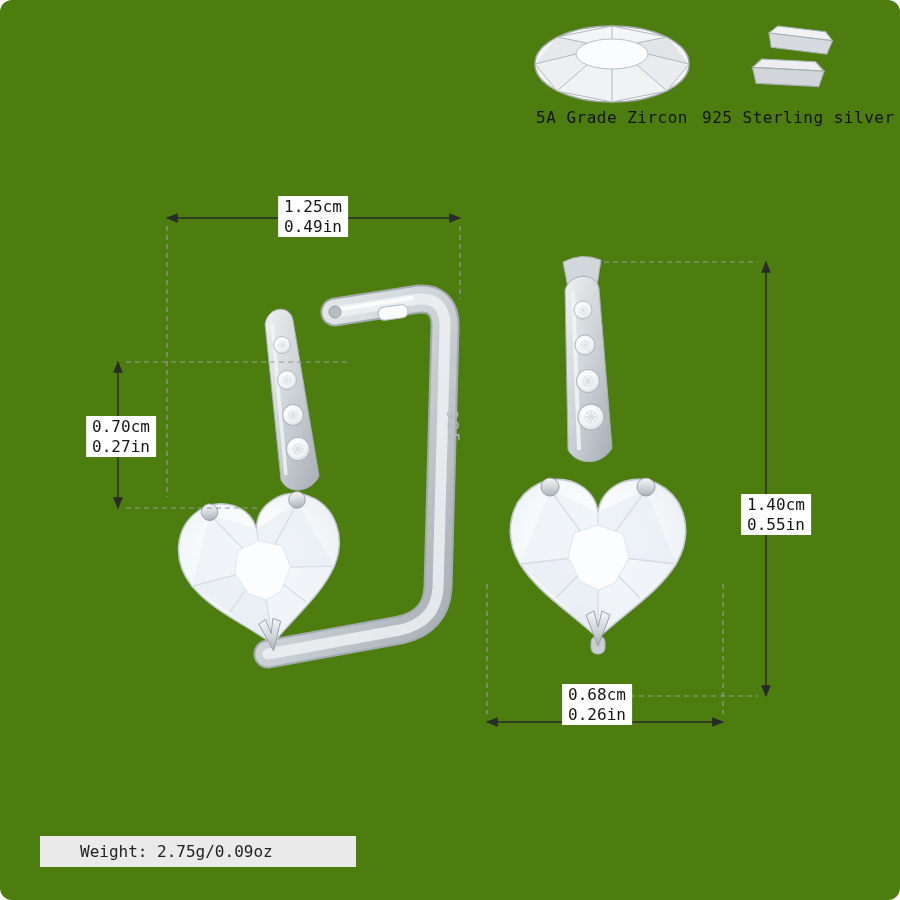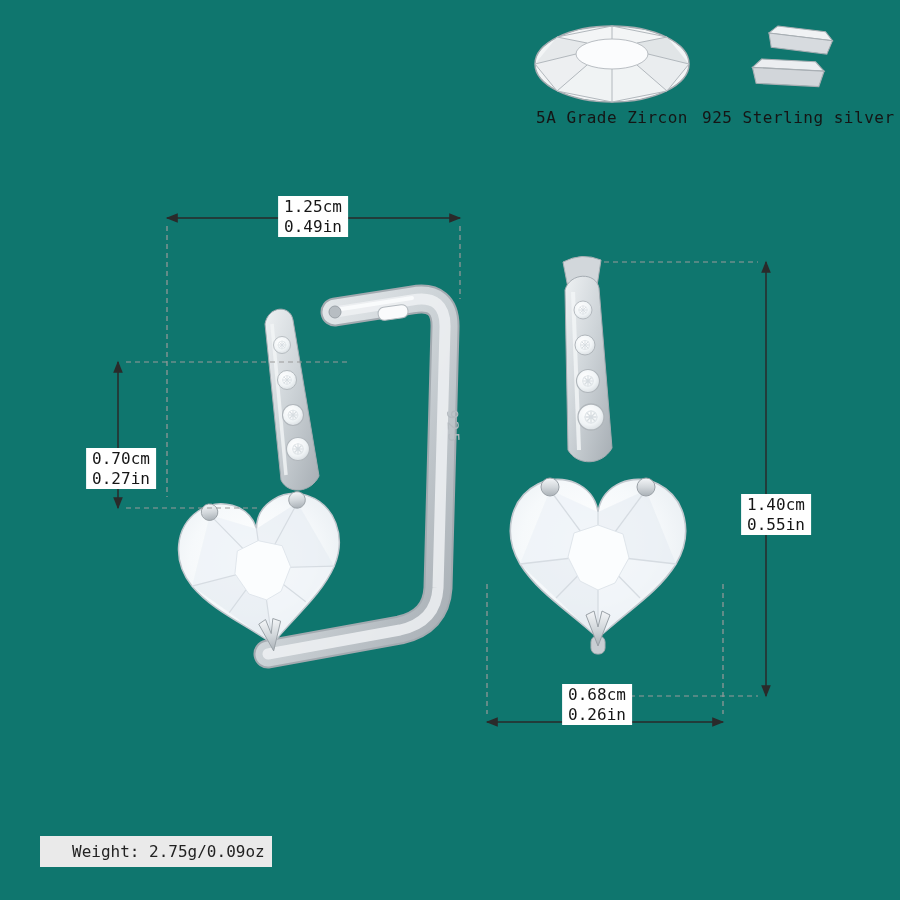--- a/index.html
+++ b/index.html
@@ -1,33 +1,33 @@
 <!DOCTYPE html>
 <html><head>
 <meta charset="utf-8">
 <style>
   html,body{margin:0;padding:0;background:#ffffff;}
   .canvas{
-    position:relative;width:900px;height:900px;background:#0f766e;overflow:hidden;
-    font-family:"DejaVu Sans Mono", monospace;color:#1a1a1a;
+    position:relative;width:900px;height:900px;background:#4d7c0f;overflow:hidden;
+    font-family:"DejaVu Sans Mono", monospace;color:#1a1a1a;border-radius:12px;
   }
   .abs{position:absolute;}
   .badge-label{
     position:absolute;text-align:center;font-size:16px;font-weight:500;
     letter-spacing:0.5px;color:#151515;white-space:nowrap;
   }
   .dim-label{
     position:absolute;transform:translateX(-50%);background:#ffffff;
     text-align:left;font-size:16px;font-weight:500;line-height:1.22;
     color:#161616;padding:1px 6px;white-space:nowrap;
   }
   .dim-label span{display:block;}
   .weight-bar{
-    position:absolute;left:40px;top:836px;width:232px;height:31px;
-    background:#eaeaea;display:flex;align-items:center;padding-left:32px;
+    position:absolute;left:40px;top:836px;width:316px;height:31px;
+    background:#eaeaea;display:flex;align-items:center;padding-left:40px;
     box-sizing:border-box;font-size:16px;color:#222222;white-space:nowrap;
   }
   svg{display:block;}
   .overlay{pointer-events:none;}
 </style>
 </head>
 <body>
 
 <div class="canvas">
 
@@ -165,21 +165,21 @@
       <line x1="612" y1="696" x2="758" y2="696"></line>
       <line x1="487" y1="584" x2="487" y2="714"></line>
       <line x1="723" y1="584" x2="723" y2="714"></line>
     </g>
   </svg>
 
   <div class="dim-label" style="left:313px;top:196px;">
     <span>1.25cm</span>
     <span>0.49in</span>
   </div>
-  <div class="dim-label" style="left:121px;top:416px;margin-top:32px;">
+  <div class="dim-label" style="left:121px;top:416px;">
     <span>0.70cm</span>
     <span>0.27in</span>
   </div>
   <div class="dim-label" style="left:776px;top:446px;margin-top:48px;">
     <span>1.40cm</span>
     <span>0.55in</span>
   </div>
   <div class="dim-label" style="left:597px;top:684px;">
     <span>0.68cm</span>
     <span>0.26in</span>

